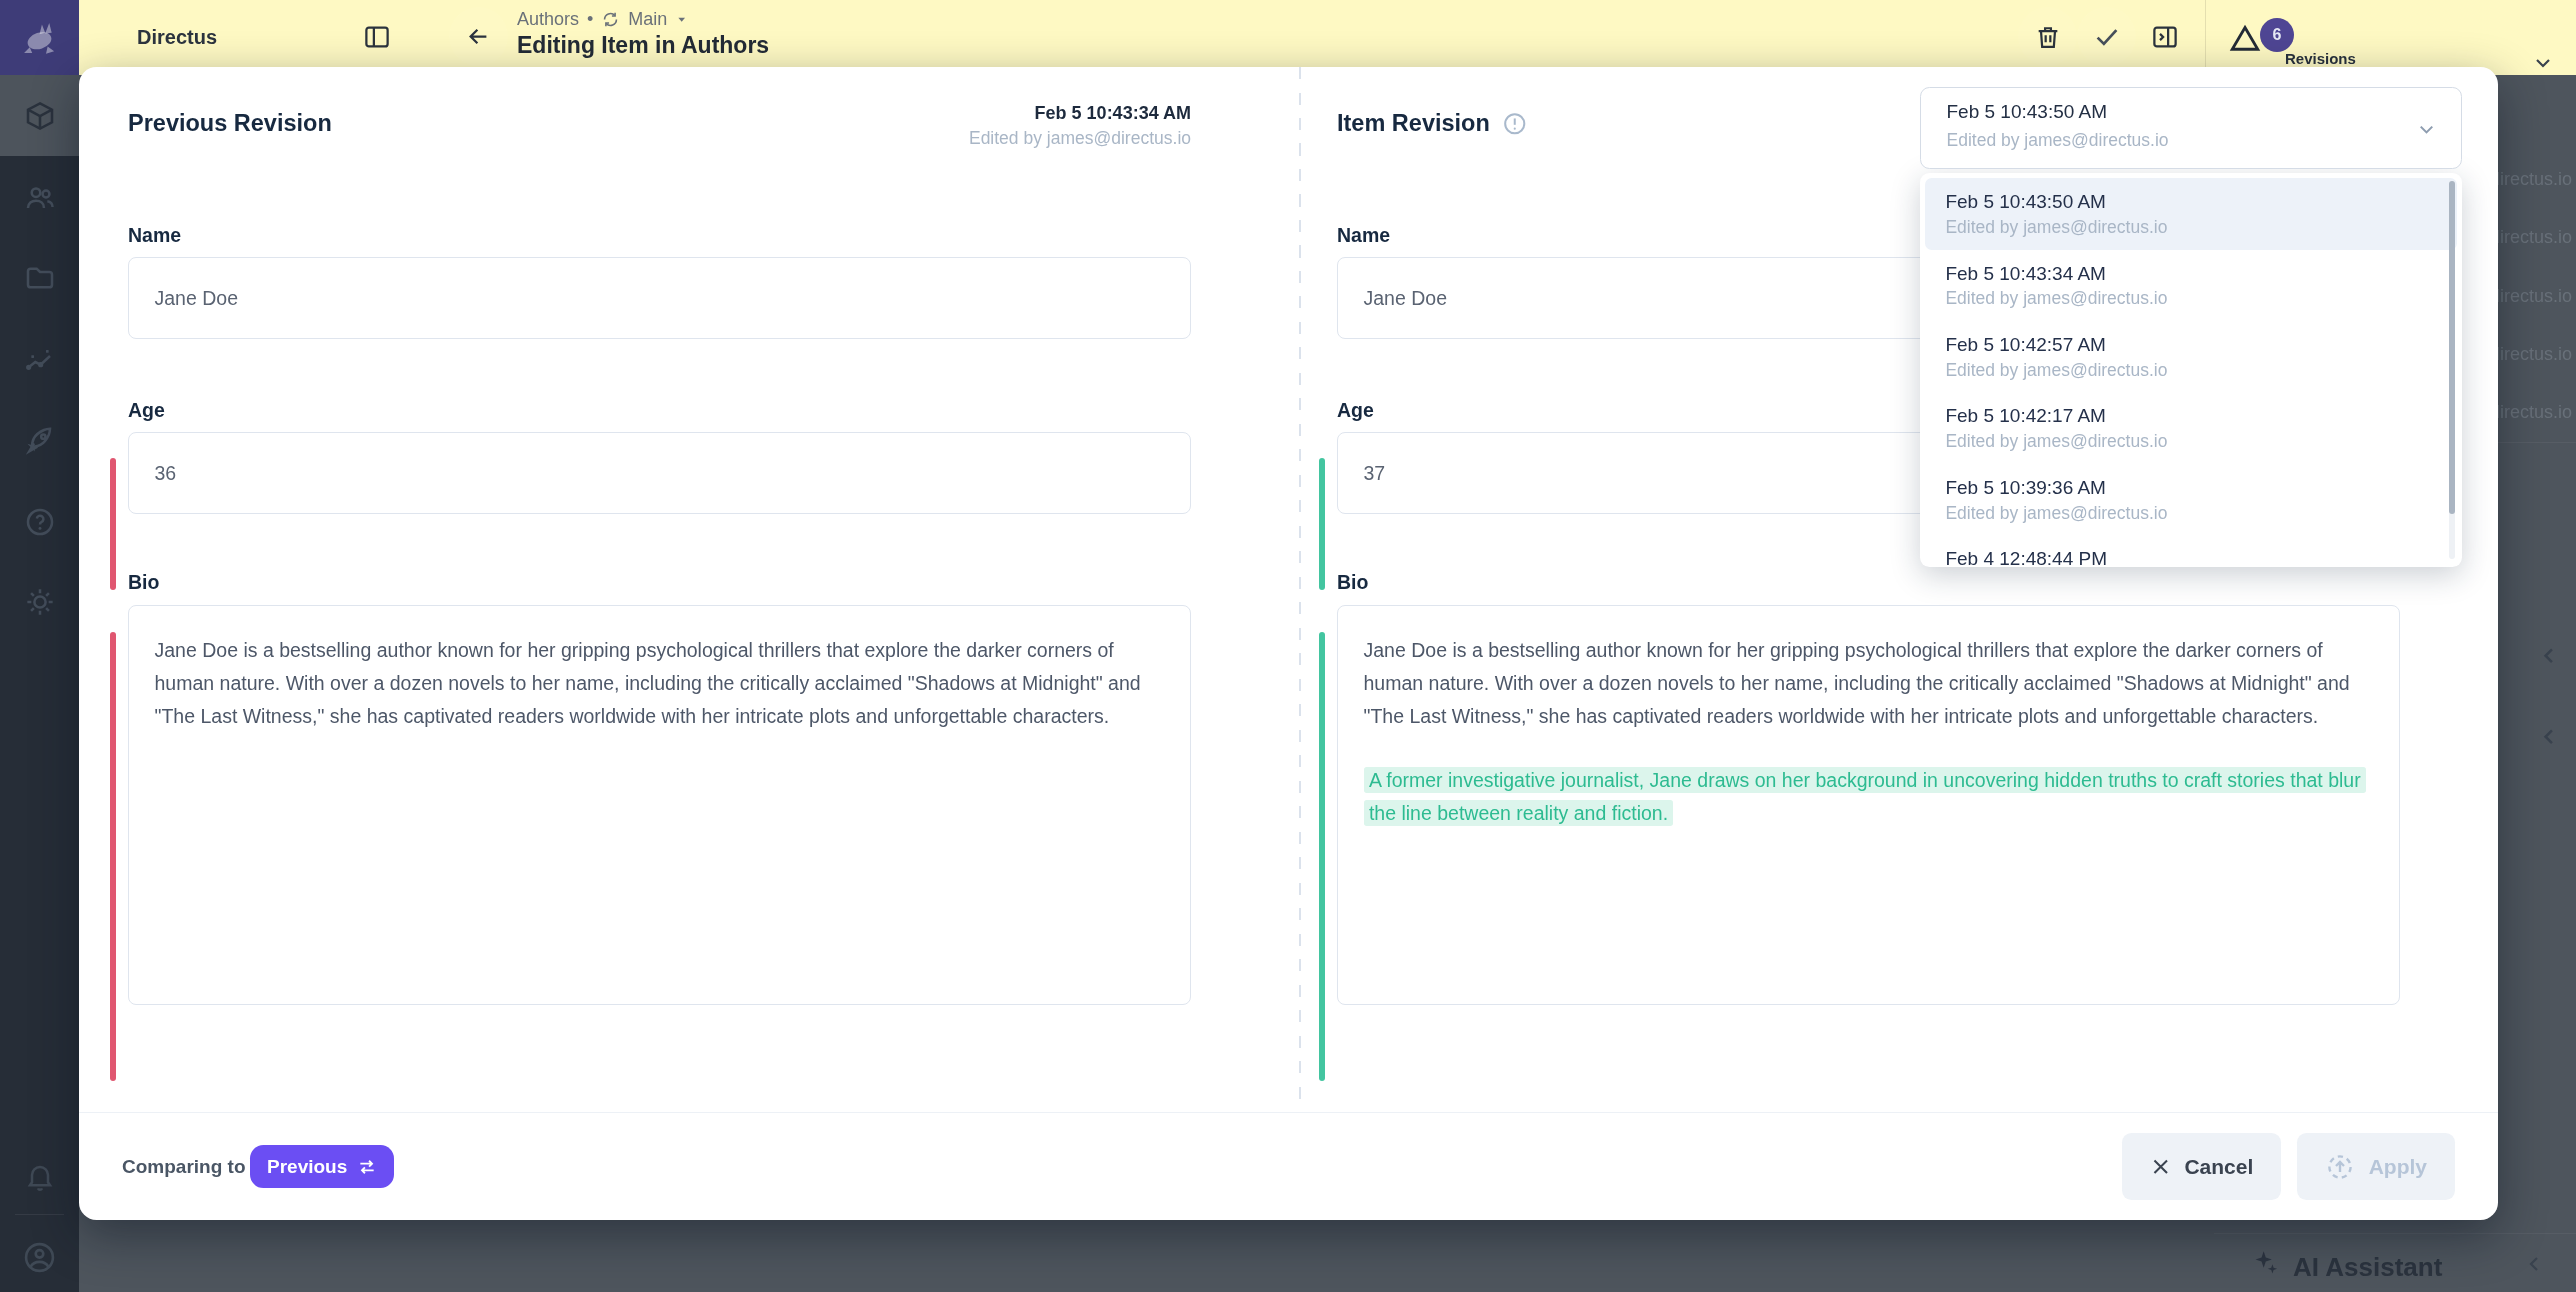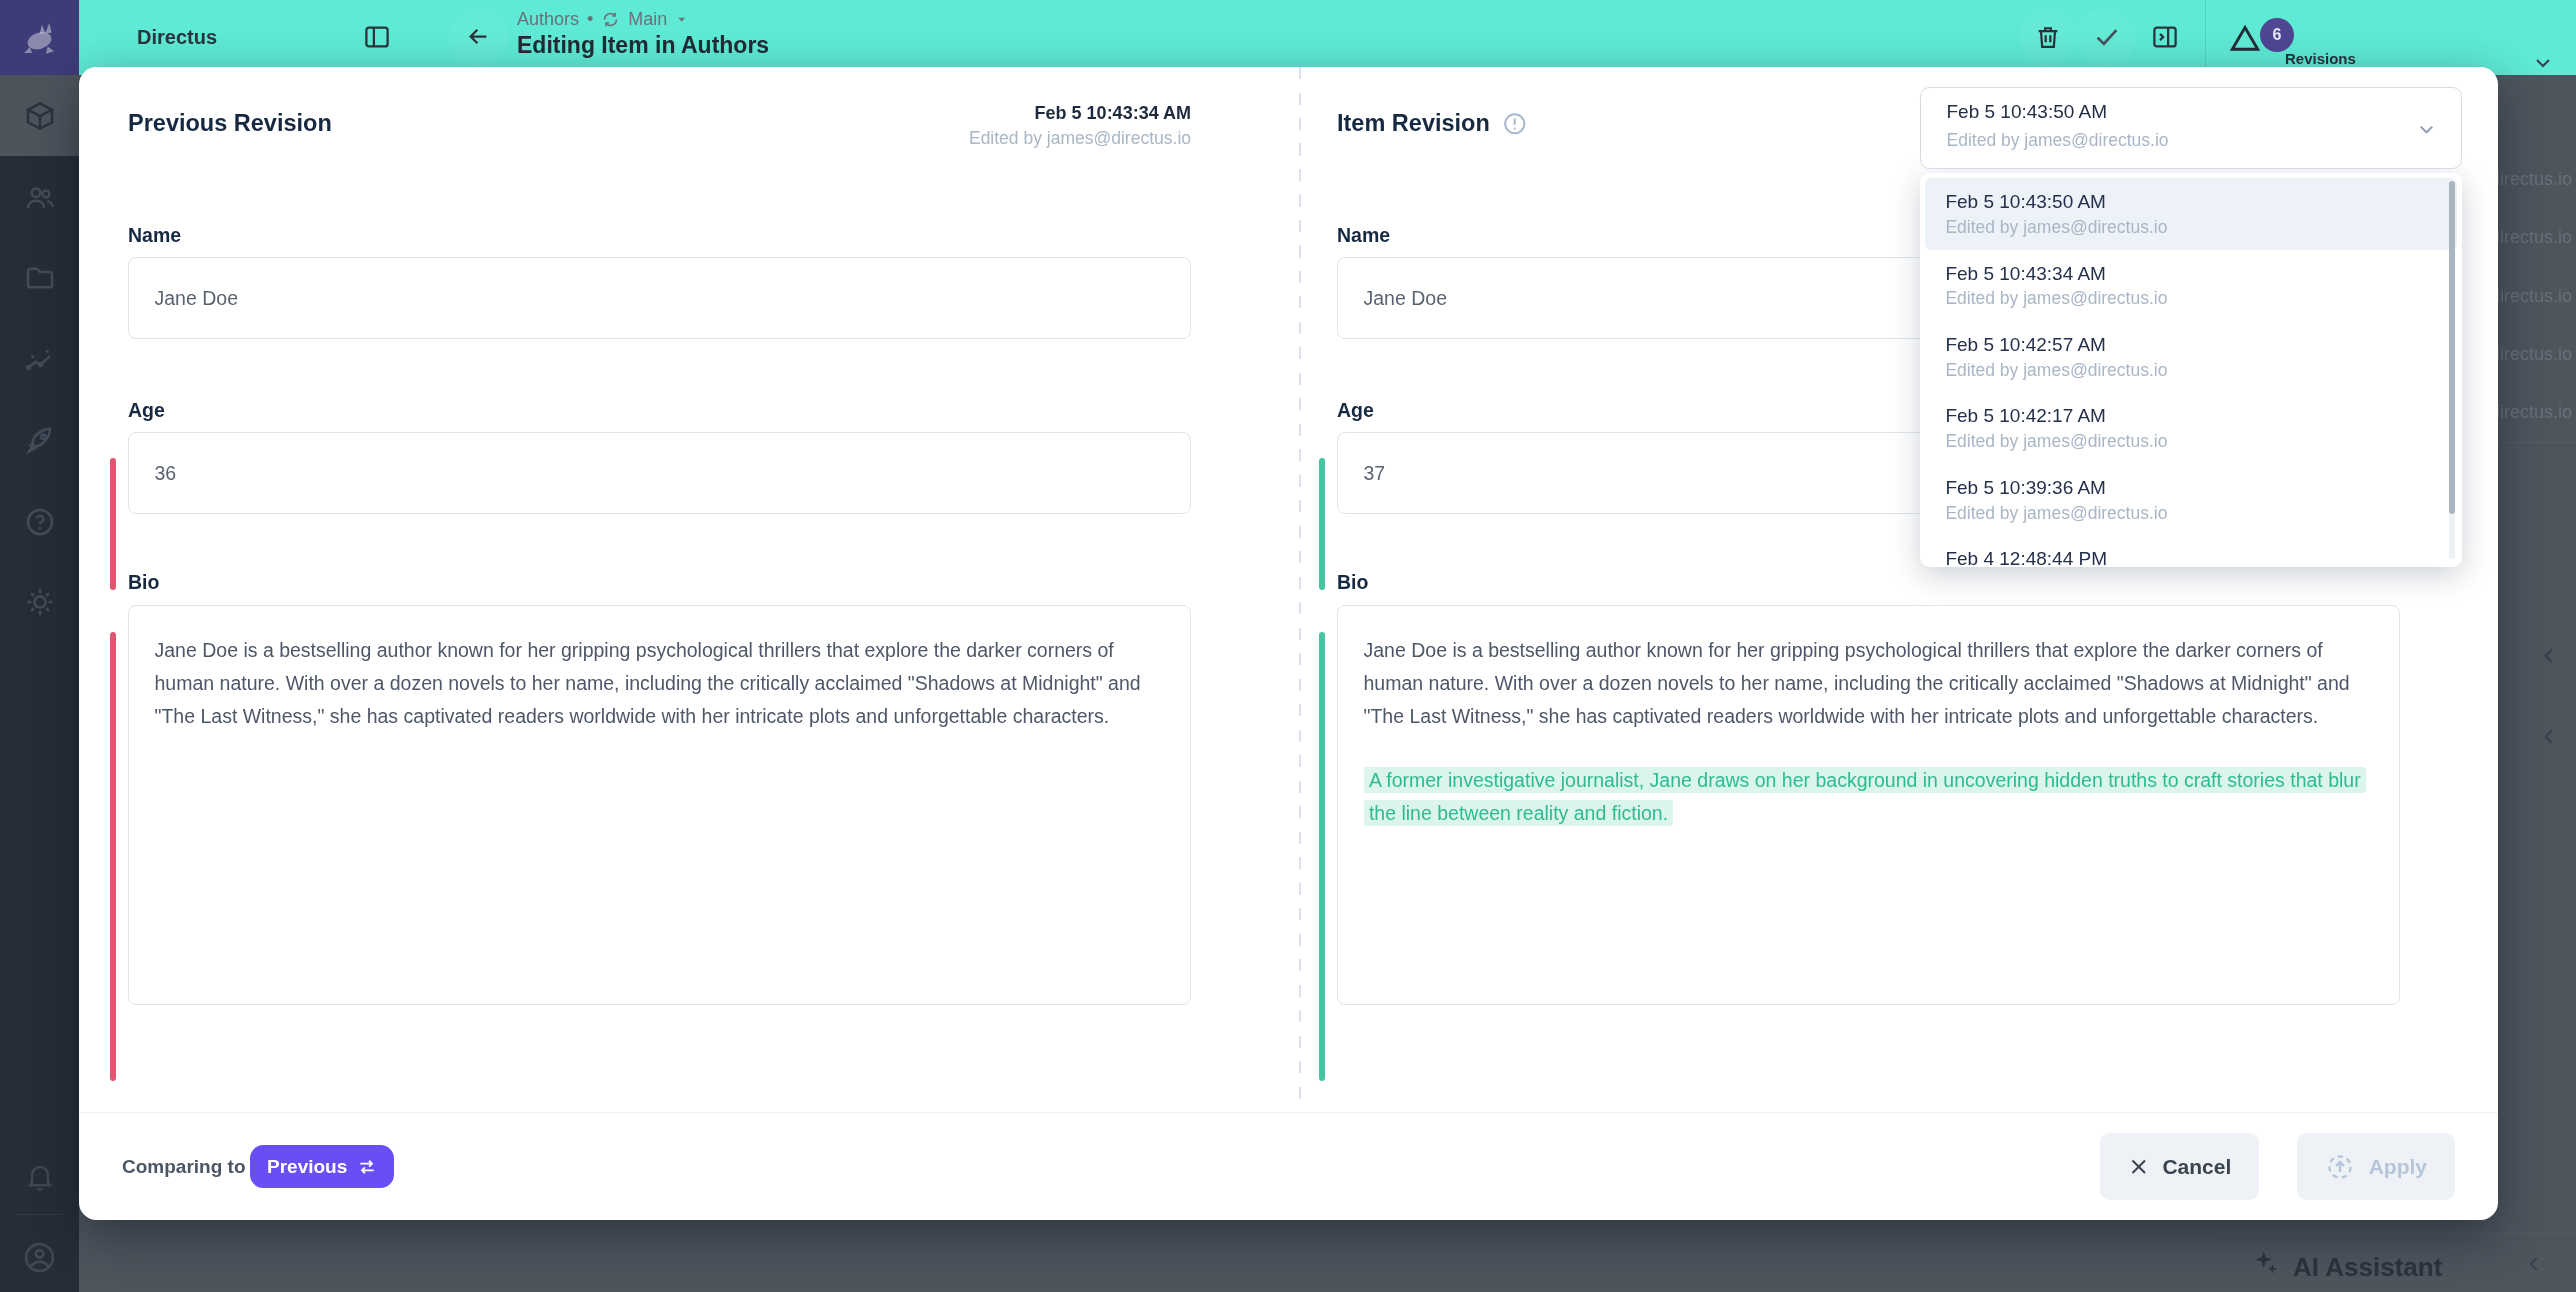--- a/index.html
+++ b/index.html
@@ -8,21 +8,21 @@
   svg{display:block;}
 
   
   #sidebar{position:absolute;left:0;top:0;width:79px;height:1292px;background:#262d37;}
   #logo-tile{position:absolute;left:0;top:0;width:79px;height:75px;background:#3e3c78;
              display:flex;align-items:center;justify-content:center;}
   .mod-btn{position:absolute;left:0;width:79px;height:81px;display:flex;align-items:center;justify-content:center;color:#434d5a;}
   .mod-btn.active{background:#4d545c;color:#2a323d;}
   .side-divider{position:absolute;left:15px;width:49px;height:1.3px;background:rgba(255,255,255,.07);}
 
-  #topbar{position:absolute;left:79px;top:0;width:2497px;height:75px;background:#5eead4;}
+  #topbar{position:absolute;left:79px;top:0;width:2497px;height:75px;background:#fef9c3;}
   .project-name{position:absolute;left:58px;top:25.5px;font-size:20px;font-weight:700;color:#2c343f;}
   .tb-icon{position:absolute;display:flex;align-items:center;justify-content:center;width:59px;height:59px;top:7.4px;border-radius:50%;color:#2b333d;}
   .tb-icon.faint-bg{background:rgba(255,255,255,.045);}
   .breadcrumb{position:absolute;left:438px;top:9.4px;display:flex;align-items:center;gap:8px;
               font-size:18px;color:#6a7179;}
   .page-title{position:absolute;left:438px;top:32px;font-size:23px;font-weight:700;color:#232b36;}
   .tb-vdivider{position:absolute;left:2126px;top:0;width:1.3px;height:75px;background:rgba(0,0,0,.10);}
   .rev-head{position:absolute;left:2148px;top:0;height:75px;display:flex;align-items:center;color:#29313c;}
   .rev-badge{position:absolute;left:2181px;top:17.5px;width:34px;height:34px;border-radius:50%;background:#4f4694;
              color:#e6e8f4;font-size:16px;font-weight:700;display:flex;align-items:center;justify-content:center;z-index:2;}
@@ -79,21 +79,21 @@
   .opt-editor{font-size:17.5px;color:#a9b6c6;line-height:23px;margin-top:1.3px;}
   #menu-scrollbar{position:absolute;right:6.7px;top:8px;width:6.7px;height:378px;background:#eef1f5;border-radius:3.4px;}
   #menu-thumb{position:absolute;left:0;top:0;width:6.7px;height:333px;background:#aab5c2;border-radius:3.4px;}
 
   
   #modal-footer{position:absolute;left:0;right:0;bottom:0;height:108px;border-top:1.3px solid #edf1f6;
                 display:flex;align-items:center;padding:0 43px;box-sizing:border-box;border-radius:0 0 17.5px 17.5px;}
   .comparing-label{font-size:19px;font-weight:600;color:#4a5665;margin-right:4px;}
   #compare-btn{height:43px;border-radius:13.4px;background:#6b4ef3;color:#ffffff;display:flex;align-items:center;
                padding:0 17.5px;font-size:19px;font-weight:600;gap:9.4px;}
-  .footer-right{margin-left:auto;display:flex;gap:38px;}
+  .footer-right{margin-left:auto;display:flex;gap:16px;}
   .f-btn{height:67px;border-radius:9.4px;background:#eef2f7;display:flex;align-items:center;justify-content:center;
          padding:0 28px;font-size:21px;font-weight:600;gap:13.4px;}
   #cancel-btn{color:#3a4350;} #apply-btn{color:#b6c5d8;}
 </style>
 </head>
 <body>
 
 <div id="root">
 
   <div id="topbar">

